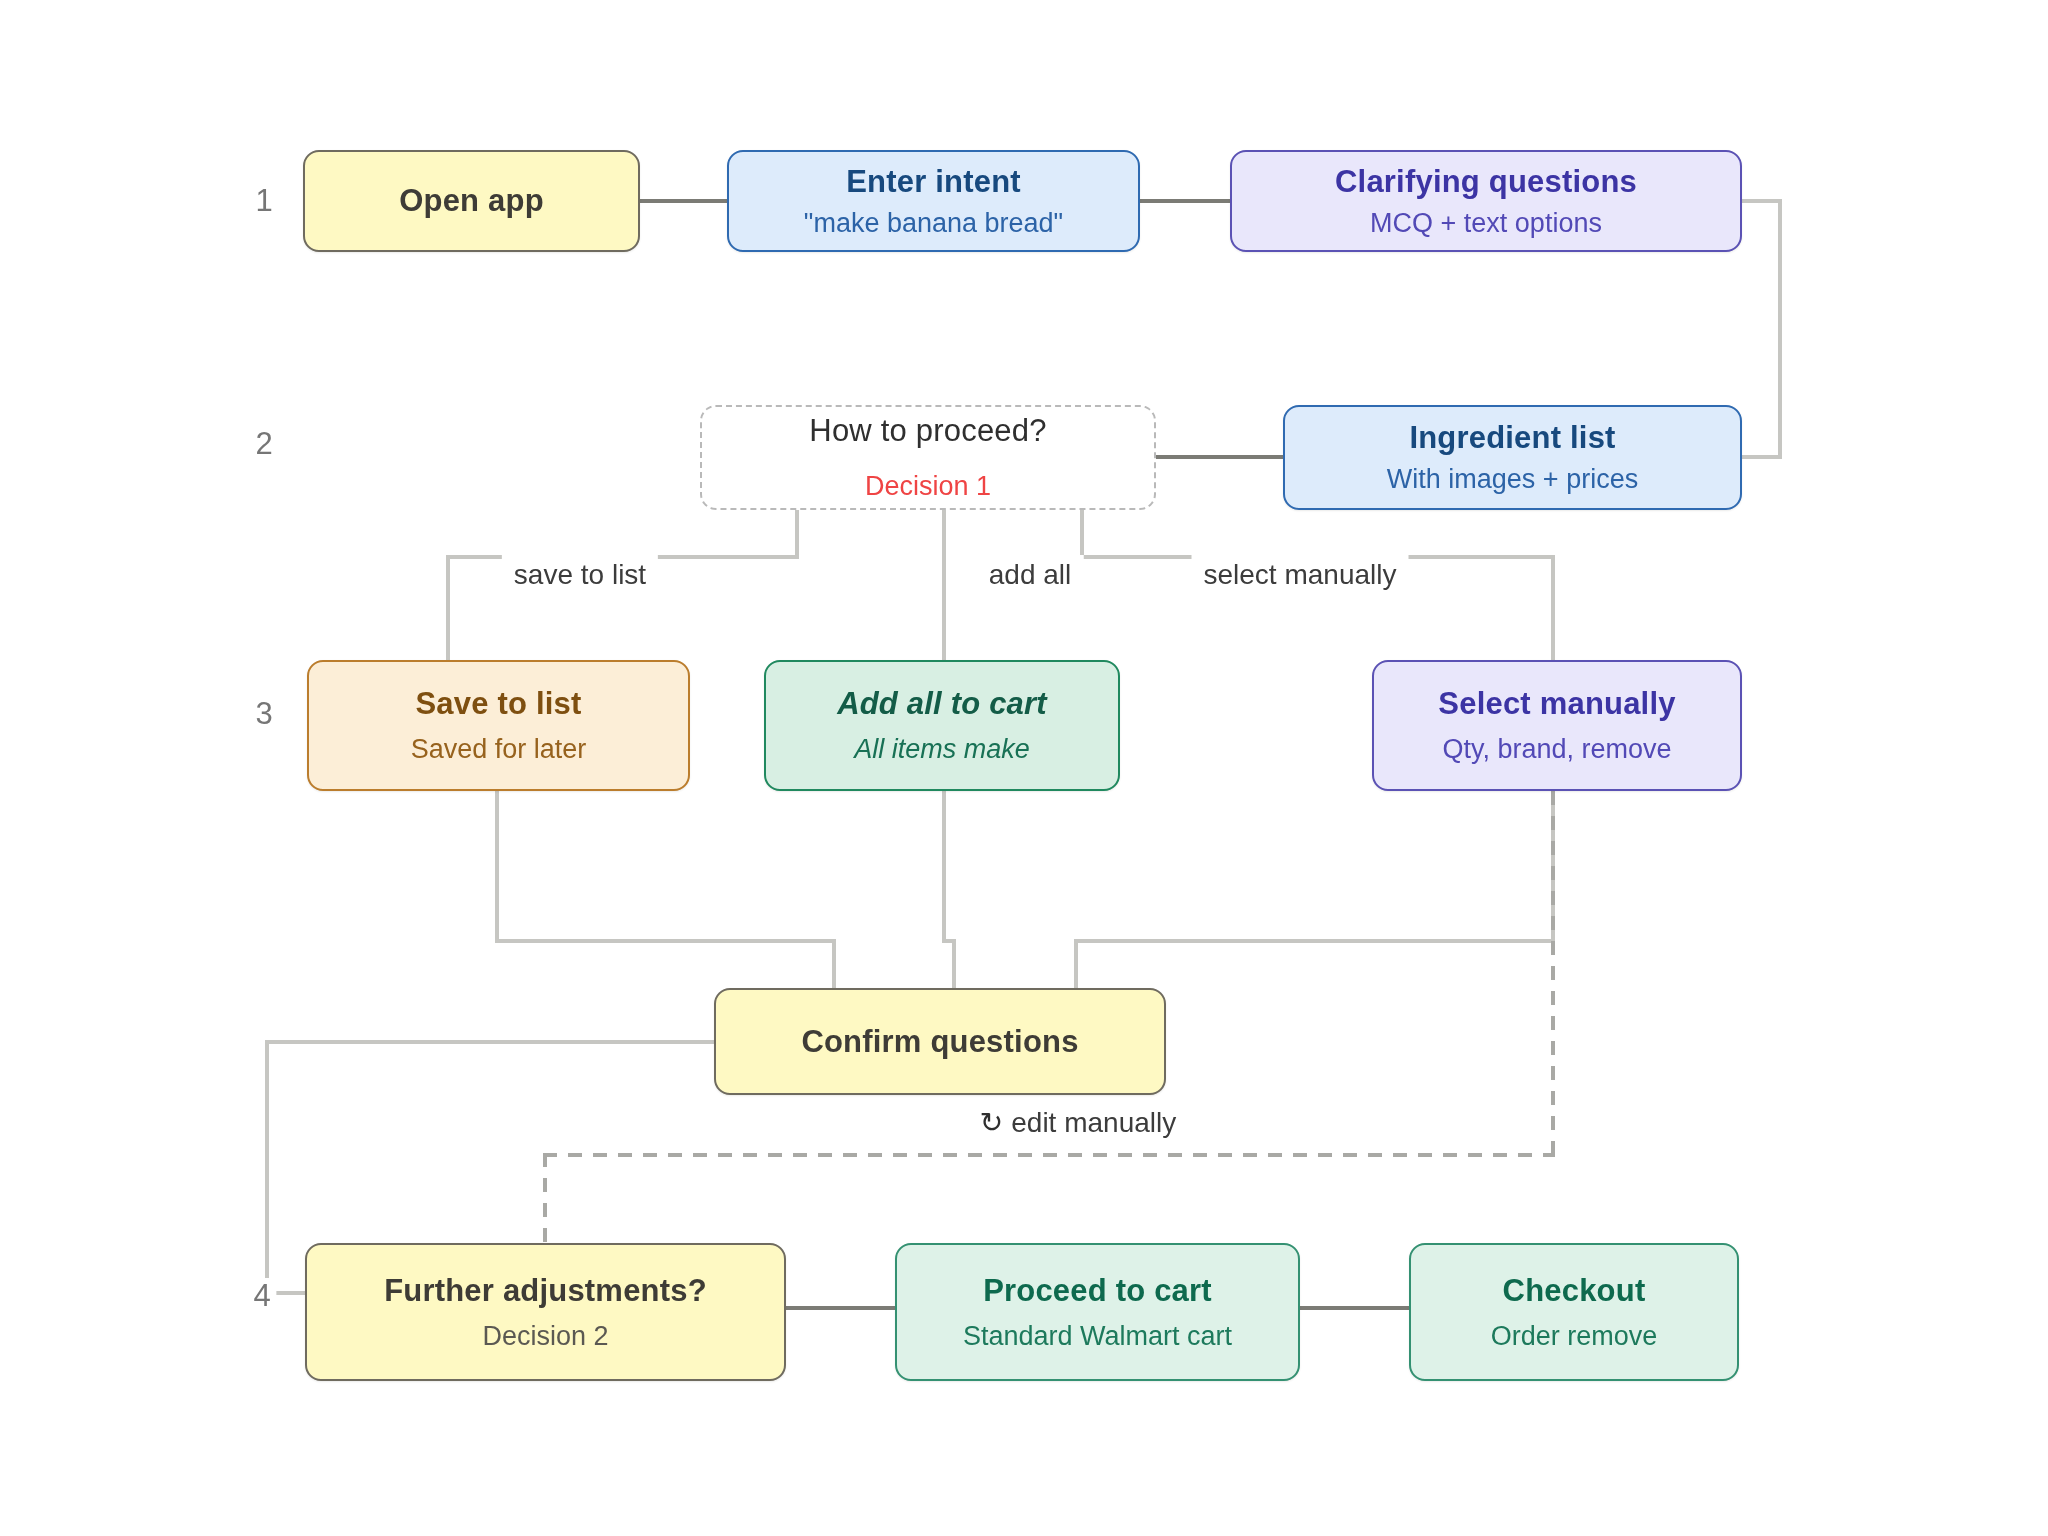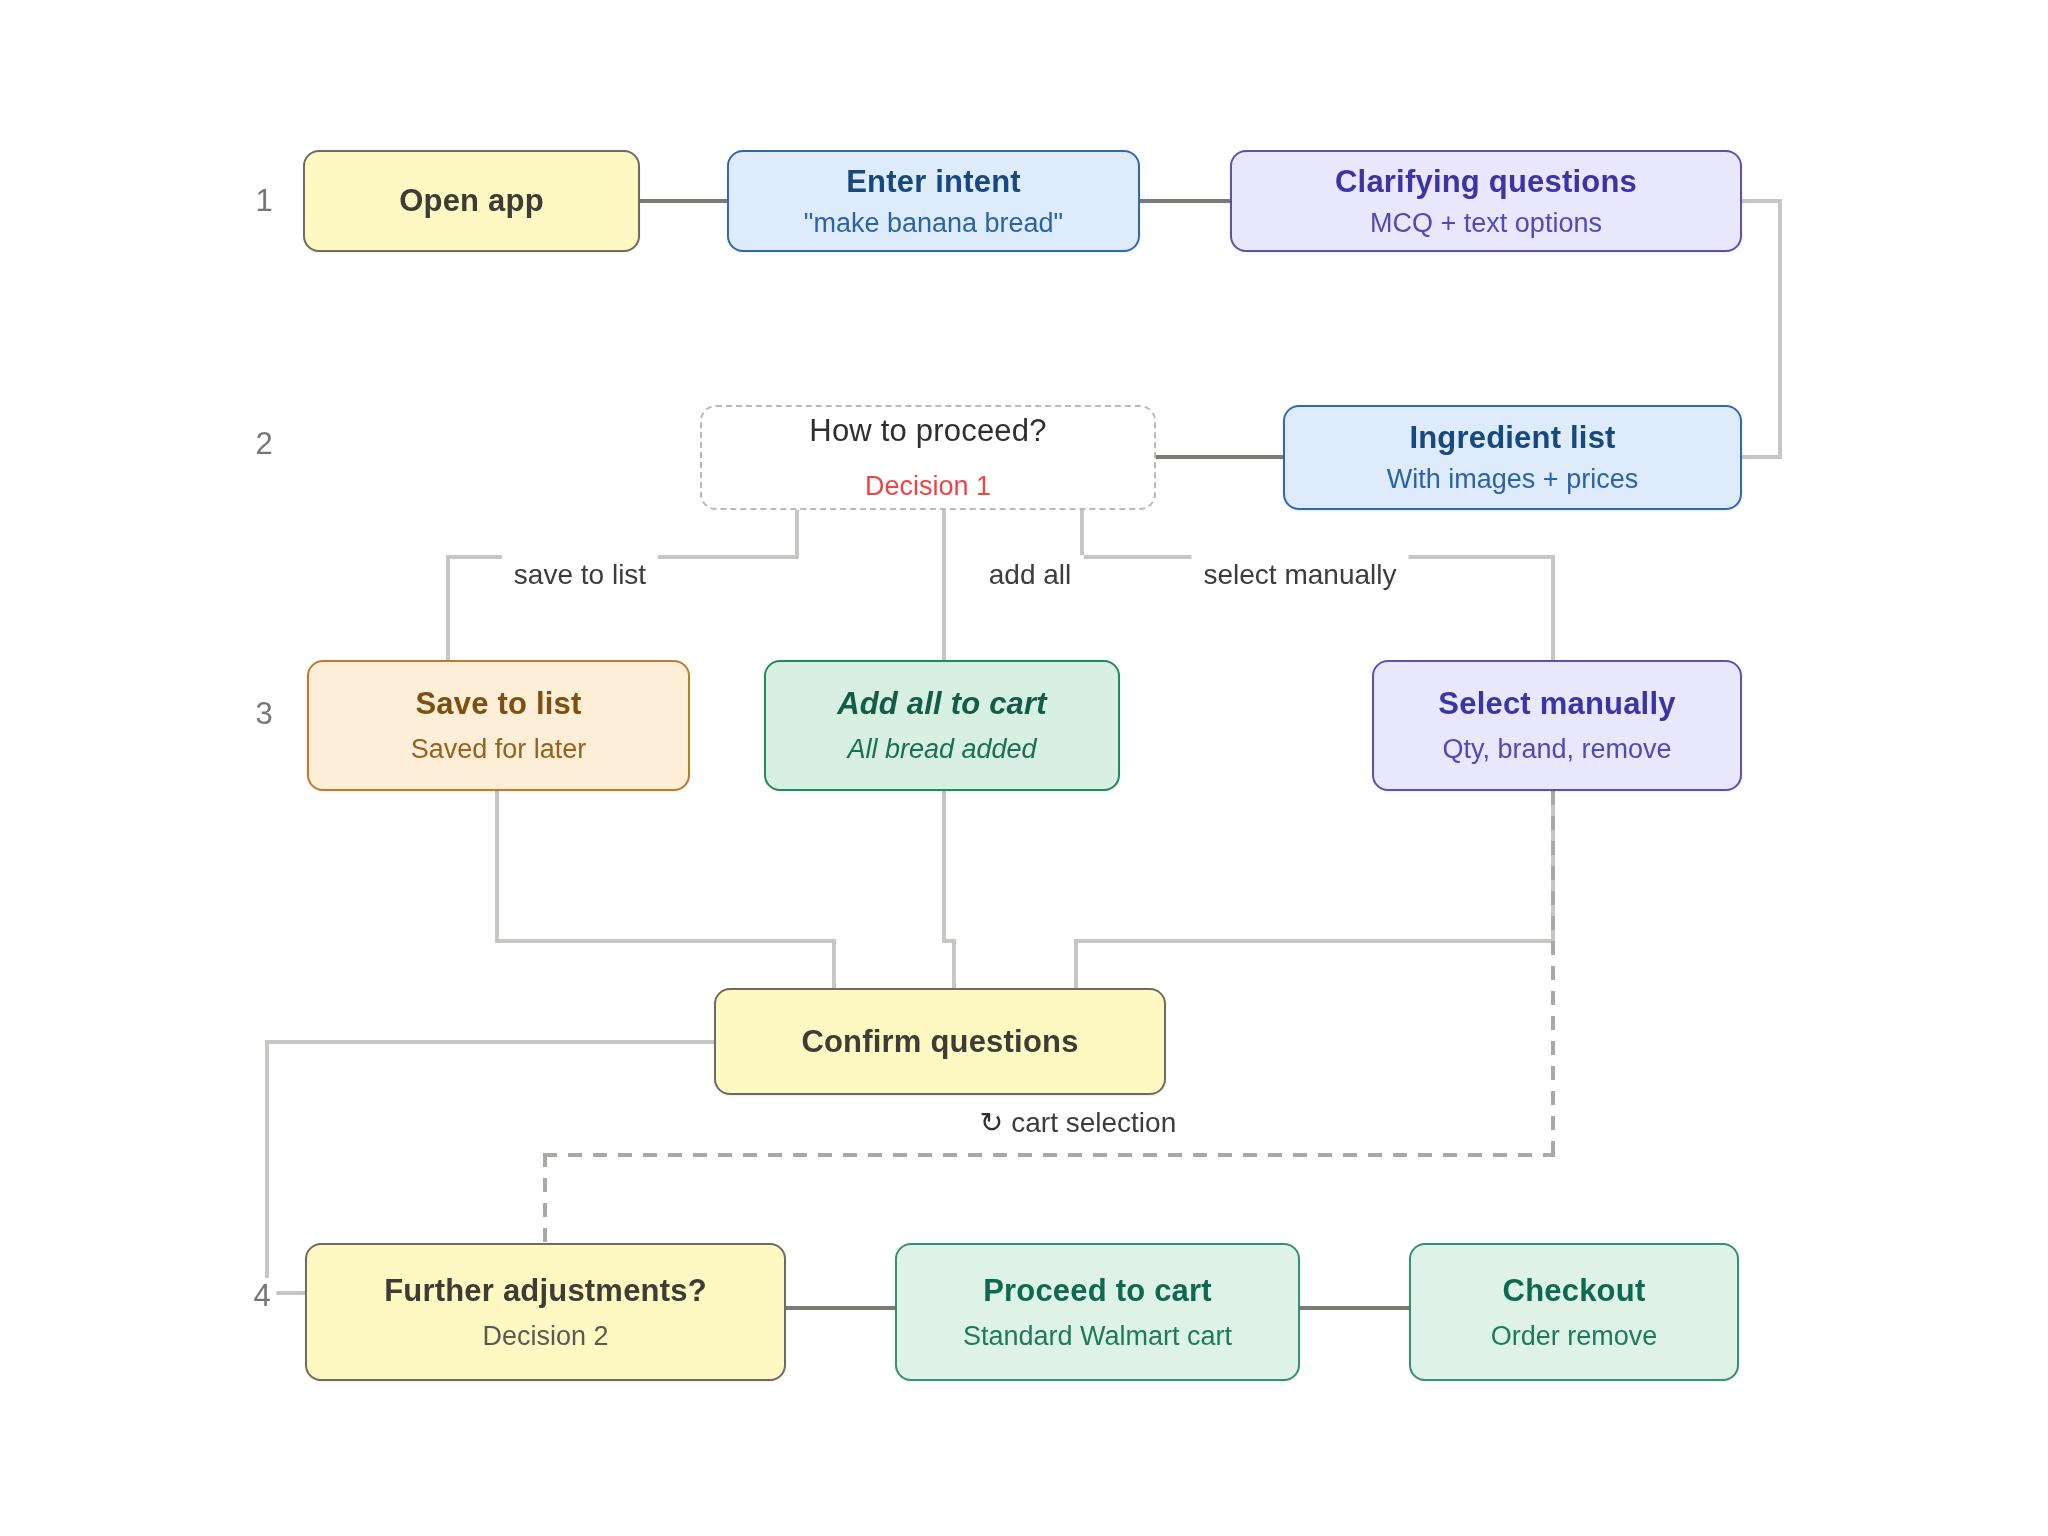--- a/index.html
+++ b/index.html
@@ -95,21 +95,21 @@
   <div class="vl light" style="left:265px;top:1040px;height:253px;"></div>
   <div class="hl light" style="left:265px;top:1291px;width:40px;"></div>
 
   <div class="vdash" style="position:absolute;left:1551px;top:791px;height:364px;"></div>
   <div class="hdash" style="position:absolute;left:543px;top:1153px;width:1012px;"></div>
   <div class="vdash" style="position:absolute;left:543px;top:1153px;height:90px;"></div>
 
   <span class="edge-label" style="left:580px;top:575px;">save to list</span>
   <span class="edge-label" style="left:1030px;top:575px;">add all</span>
   <span class="edge-label" style="left:1300px;top:575px;">select manually</span>
-  <span class="edge-label" style="left:1078px;top:1122px;"><span class="refresh-glyph">↻</span><span>cart selection</span></span>
+  <span class="edge-label" style="left:1078px;top:1122px;"><span class="refresh-glyph">↻</span><span>edit manually</span></span>
 
   <span class="row-marker" style="left:262px;top:1296px;">4</span>
 
   <div class="node beige" style="left:303px;top:150px;width:337px;height:102px;">
     <span class="title">Open app</span>
   </div>
   <div class="node blue" style="left:727px;top:150px;width:413px;height:102px;gap:8px;">
     <span class="title">Enter intent</span>
     <span class="subtitle">"make banana bread"</span>
   </div>
@@ -126,21 +126,21 @@
     <span class="title">Ingredient list</span>
     <span class="subtitle">With images + prices</span>
   </div>
 
   <div class="node orange" style="left:307px;top:660px;width:383px;height:131px;gap:12px;">
     <span class="title">Save to list</span>
     <span class="subtitle">Saved for later</span>
   </div>
   <div class="node green-dark" style="left:764px;top:660px;width:356px;height:131px;gap:12px;">
     <span class="title">Add all to cart</span>
-    <span class="subtitle">All bread added</span>
+    <span class="subtitle">All items make</span>
   </div>
   <div class="node purple" style="left:1372px;top:660px;width:370px;height:131px;gap:12px;">
     <span class="title">Select manually</span>
     <span class="subtitle">Qty, brand, remove</span>
   </div>
 
   <div class="node beige" style="left:714px;top:988px;width:452px;height:107px;">
     <span class="title">Confirm questions</span>
   </div>
 

